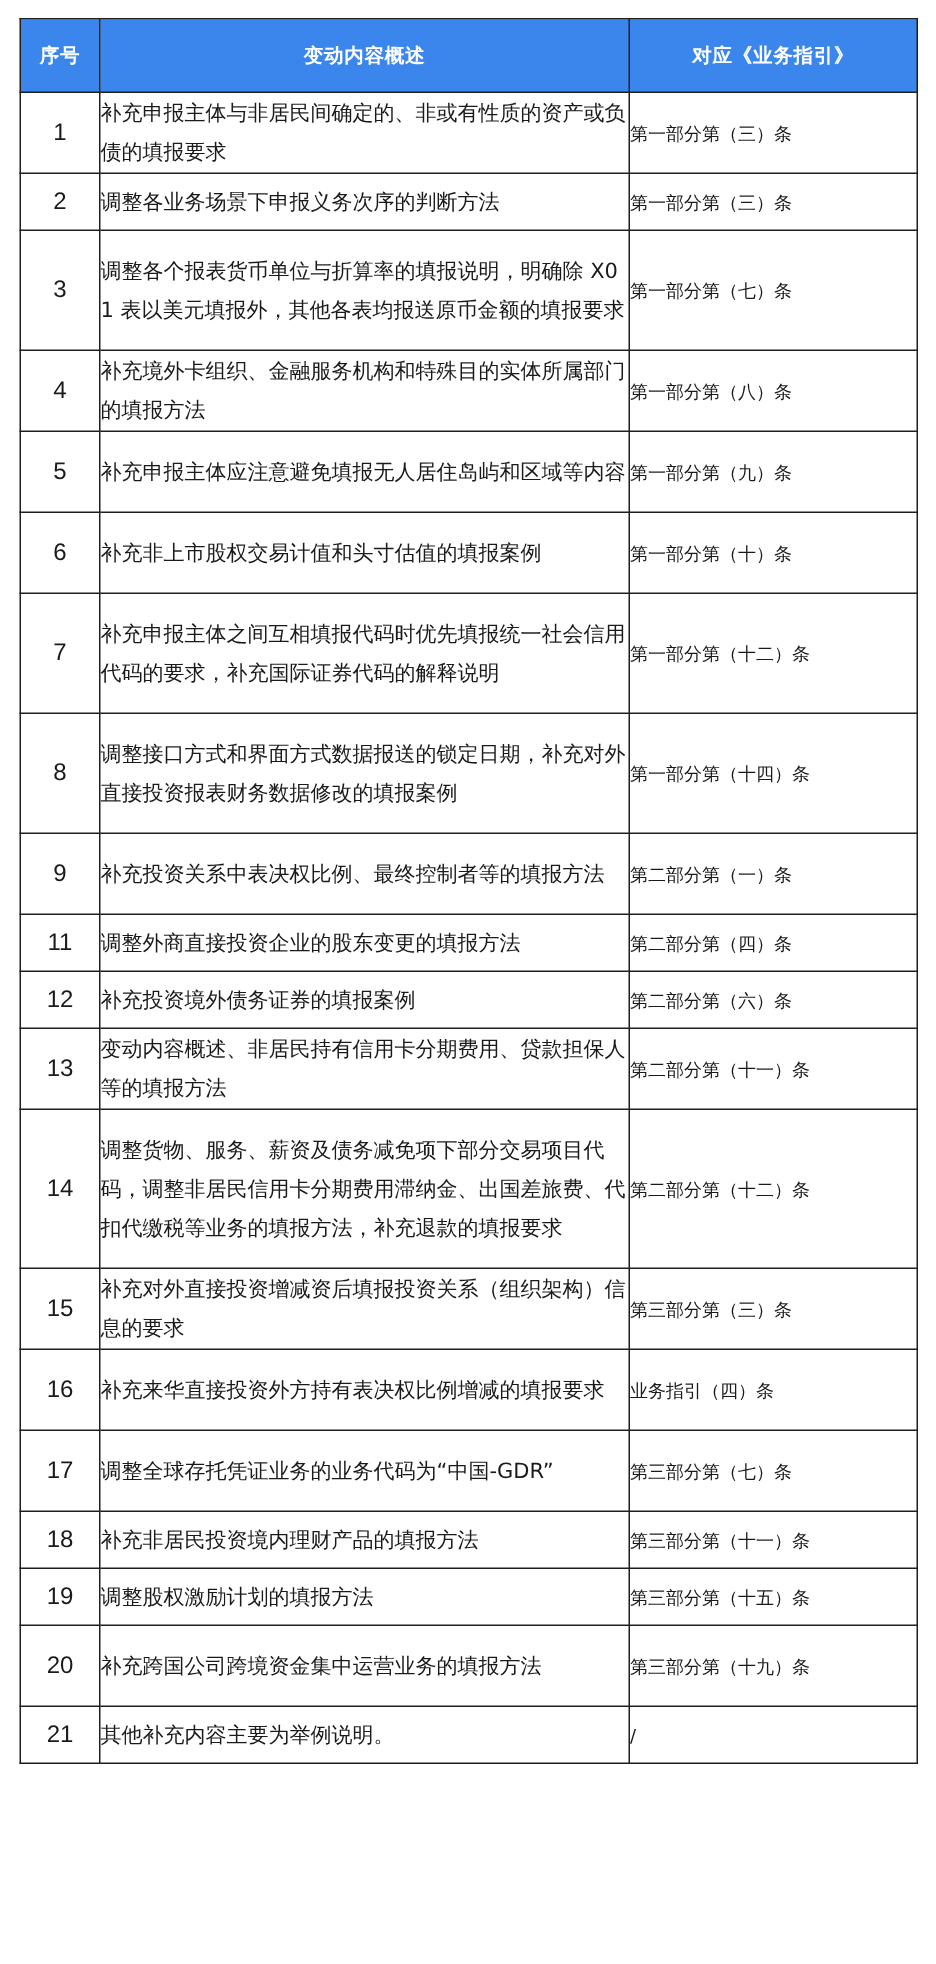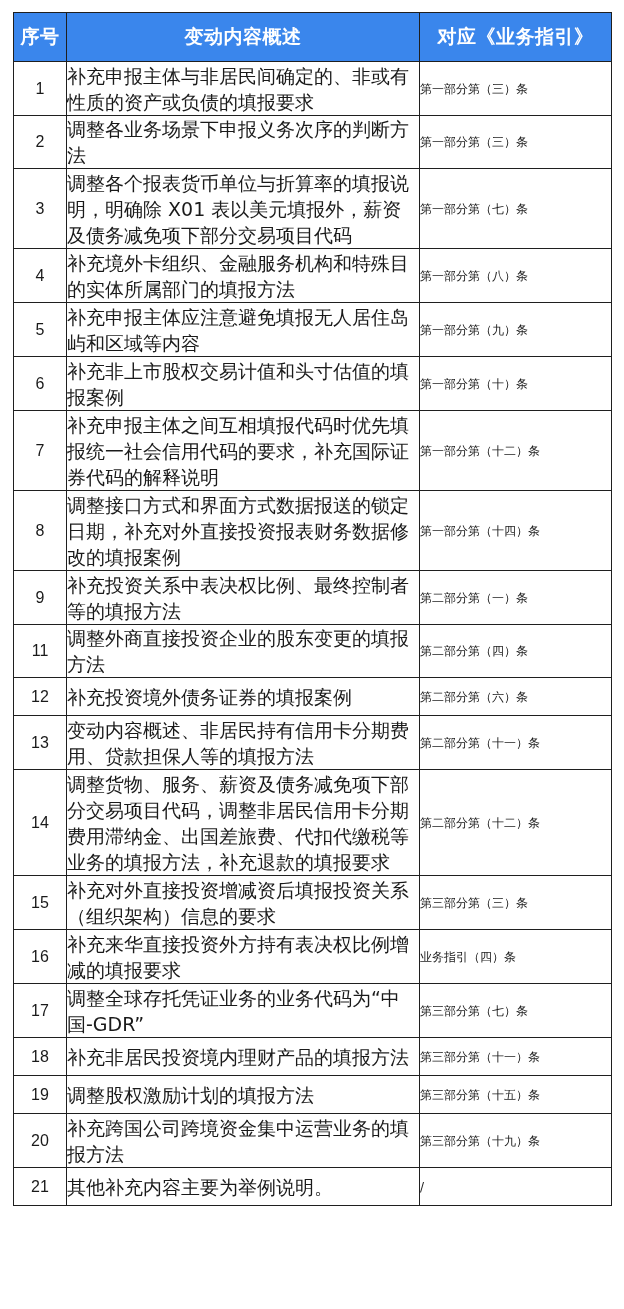--- a/index.html
+++ b/index.html
@@ -27,33 +27,33 @@
     table.changes col.c-ref { width: 192px; }
     table.changes th, table.changes td {
       border: 1px solid #1f1f1f;
       padding: 0;
       vertical-align: middle;
     }
     table.changes thead th {
       background: #3a86ec;
       color: #ffffff;
       font-weight: bold;
-      font-size: 19px;
+      font-size: 13px;
       height: 48px;
       text-align: center;
       letter-spacing: 0.5px;
     }
     td.no {
       text-align: center;
       font-family: "Liberation Sans", sans-serif;
       font-size: 16px;
     }
     td.desc {
       padding: 3px 7px 3px 8px;
-      font-size: 19px;
+      font-size: 14px;
       line-height: 26px;
       text-align: left;
       word-break: break-all;
     }
     td.ref {
       padding: 0 6px 0 8px;
       font-size: 12px;
       line-height: 26px;
       white-space: nowrap;
     }
@@ -84,21 +84,21 @@
       <td class="desc">补充申报主体与非居民间确定的、非或有性质的资产或负债的填报要求</td>
       <td class="ref">第一部分第（三）条</td>
     </tr>
     <tr class="h1">
       <td class="no">2</td>
       <td class="desc">调整各业务场景下申报义务次序的判断方法</td>
       <td class="ref">第一部分第（三）条</td>
     </tr>
     <tr class="h3">
       <td class="no">3</td>
-      <td class="desc">调整各个报表货币单位与折算率的填报说明，明确除 X01 表以美元填报外，薪资及债务减免项下部分交易项目代码</td>
+      <td class="desc">调整各个报表货币单位与折算率的填报说明，明确除 X01 表以美元填报外，其他各表均报送原币金额的填报要求</td>
       <td class="ref">第一部分第（七）条</td>
     </tr>
     <tr class="h2">
       <td class="no">4</td>
       <td class="desc">补充境外卡组织、金融服务机构和特殊目的实体所属部门的填报方法</td>
       <td class="ref">第一部分第（八）条</td>
     </tr>
     <tr class="h2">
       <td class="no">5</td>
       <td class="desc">补充申报主体应注意避免填报无人居住岛屿和区域等内容</td>

